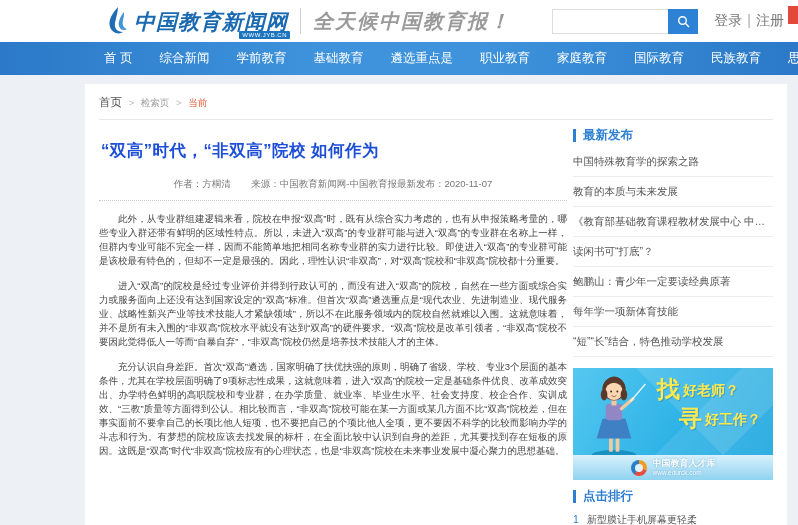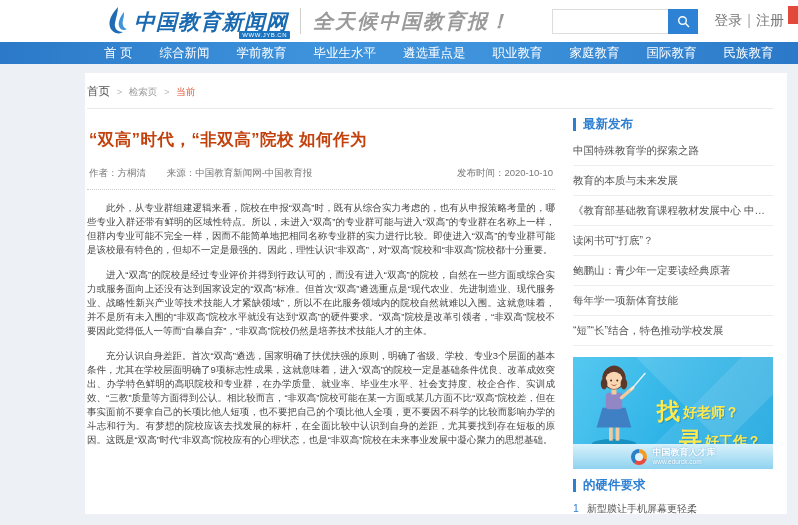--- a/index.html
+++ b/index.html
@@ -24,40 +24,40 @@
     outline:none; padding:0 6px; font-size:11px; }
   .search-btn { width:30px; height:25px; background:#2e82d6; border:none; cursor:pointer;
     display:flex; align-items:center; justify-content:center; }
   .auth { font-size:14px; color:#777; margin:0 14px 0 16px; white-space:nowrap; }
   .auth a { color:#777; text-decoration:none; cursor:pointer; }
   .auth .div { margin:0 5px; color:#aaa; }
   .corner-badge { position:absolute; right:0; top:6px; width:10px; height:18px;
     background:#e2493b; }
 
   
-  .nav { height:22px; background:linear-gradient(90deg,#2b79c8 0%,#3e93dc 40%,#3e93dc 60%,#2b79c8 100%);
+  .nav { height:33px; background:linear-gradient(90deg,#2b79c8 0%,#3e93dc 40%,#3e93dc 60%,#2b79c8 100%);
     display:flex; align-items:center; gap:27px; padding-left:104px; }
   .nav-item { color:#fff; font-size:12.5px; cursor:pointer; white-space:nowrap; }
 
   
   .page { height:450px; padding:9px 11px 0 85px; }
-  .container { background:#fff; width:702px; height:441px; padding:8px 14px 0 2px; overflow:hidden; }
+  .container { background:#fff; width:702px; height:441px; padding:8px 14px 0 14px; overflow:hidden; }
 
   .breadcrumb { font-size:9.5px; color:#999; padding:3px 0 9px; border-bottom:1px solid #e9e9e9; }
   .bc-home { font-size:11.5px; color:#555; cursor:pointer; }
   .bc-link { cursor:pointer; color:#999; }
   .bc-sep { margin:0 4px; color:#bbb; }
   .bc-current { color:#e0542e; }
 
   .content { display:flex; justify-content:space-between; }
 
   
   .article { width:468px; }
-  .article h1 { font-size:16.5px; color:#c2410c; margin:20px 0 16px 2px; letter-spacing:.5px; }
-  .meta { display:flex; justify-content:space-between; font-size:9.5px; color:#787878;
+  .article h1 { font-size:16.5px; color:#1d4ed8; margin:20px 0 16px 2px; letter-spacing:.5px; }
+  .meta { display:flex; justify-content:center; font-size:9.5px; color:#787878;
     padding:0 2px 9px 2px; border-bottom:1px dotted #ccc; }
   .meta .author { margin-right:18px; }
   .article p { font-size:9.5px; line-height:14px; color:#454545; text-indent:2em;
     text-align:justify; margin:11px 0; }
 
   
   .sidebar { width:200px; }
   .side-title { display:flex; align-items:center; font-size:12.5px; font-weight:bold;
     color:#2d7fd1; margin:7px 0 3px; }
   .side-bar-mark { width:3px; height:13px; background:#2d7fd1; margin-right:7px; }
@@ -66,21 +66,21 @@
 
   
   .ad { position:relative; height:112px; margin:11px 0 8px;
     background:linear-gradient(120deg,#55c8f0 0%,#2cb2e6 55%,#17a3dd 100%);
     overflow:hidden; cursor:pointer; }
   .ad-tri1 { position:absolute; width:180px; height:180px; background:rgba(255,255,255,.12);
     transform:rotate(45deg); left:60px; top:-130px; }
   .ad-tri2 { position:absolute; width:160px; height:160px; background:rgba(255,255,255,.10);
     transform:rotate(45deg); right:-70px; bottom:-60px; }
   .ad-text { position:absolute; right:12px; top:10px; color:#ffe94d; font-weight:bold;
-    text-shadow:1px 1px 0 rgba(0,60,110,.25); line-height:1;margin-top:33px; }
+    text-shadow:1px 1px 0 rgba(0,60,110,.25); line-height:1; }
   .ad-line2 { margin-top:6px; padding-left:22px; }
   .ad-big { font-size:23px; margin-right:3px; vertical-align:-2px; }
   .ad-small { font-size:14px; }
   .ad-brand { position:absolute; left:0; right:0; bottom:0; height:25px;
     background:linear-gradient(180deg,#d9f1fb 0%,#8fd3f0 100%);
     display:flex; align-items:center; justify-content:center; gap:6px; }
   .brand-logo { width:16px; height:16px; border-radius:50%;
     background:conic-gradient(#f59a23 0 30%, #e84c3d 30% 60%, #2b7fc9 60% 100%);
     position:relative; }
   .brand-logo::after { content:""; position:absolute; inset:4px; background:#def2fb; border-radius:50%; }
@@ -121,21 +121,21 @@
   <div class="auth">
     <a>登录</a><span class="div">|</span><a>注册</a>
   </div>
   <div class="corner-badge"></div>
 </div>
 
 <div class="nav">
   <span class="nav-item">首 页</span>
   <span class="nav-item">综合新闻</span>
   <span class="nav-item">学前教育</span>
-  <span class="nav-item">毕业生水平</span>
+  <span class="nav-item">基础教育</span>
   <span class="nav-item">遴选重点是</span>
   <span class="nav-item">职业教育</span>
   <span class="nav-item">家庭教育</span>
   <span class="nav-item">国际教育</span>
   <span class="nav-item">民族教育</span>
   <span class="nav-item">思想理论</span>
 
 </div>
 
 <div class="page">
@@ -151,21 +151,21 @@
 
     <div class="content">
 
       <div class="article">
         <h1>“双高”时代，“非双高”院校 如何作为</h1>
         <div class="meta">
           <span>
             <span class="author"><span>作者：</span><span>方桐清</span></span>
             <span><span>来源：</span><span>中国教育新闻网-中国教育报</span></span>
           </span>
-          <span><span>发布时间：</span><span>2020-10-10</span></span>
+          <span><span>最新发布：</span><span>2020-11-07</span></span>
         </div>
         <p>此外，从专业群组建逻辑来看，院校在申报“双高”时，既有从综合实力考虑的，也有从申报策略考量的，哪些专业入群还带有鲜明的区域性特点。所以，未进入“双高”的专业群可能与进入“双高”的专业群在名称上一样，但群内专业可能不完全一样，因而不能简单地把相同名称专业群的实力进行比较。即使进入“双高”的专业群可能是该校最有特色的，但却不一定是最强的。因此，理性认识“非双高”，对“双高”院校和“非双高”院校都十分重要。</p>
         <p>进入“双高”的院校是经过专业评价并得到行政认可的，而没有进入“双高”的院校，自然在一些方面或综合实力或服务面向上还没有达到国家设定的“双高”标准。但首次“双高”遴选重点是“现代农业、先进制造业、现代服务业、战略性新兴产业等技术技能人才紧缺领域”，所以不在此服务领域内的院校自然就难以入围。这就意味着，并不是所有未入围的“非双高”院校水平就没有达到“双高”的硬件要求。“双高”院校是改革引领者，“非双高”院校不要因此觉得低人一等而“自暴自弃”，“非双高”院校仍然是培养技术技能人才的主体。</p>
         <p>充分认识自身差距。首次“双高”遴选，国家明确了扶优扶强的原则，明确了省级、学校、专业3个层面的基本条件，尤其在学校层面明确了9项标志性成果，这就意味着，进入“双高”的院校一定是基础条件优良、改革成效突出、办学特色鲜明的高职院校和专业群，在办学质量、就业率、毕业生水平、社会支持度、校企合作、实训成效、“三教”质量等方面得到公认。相比较而言，“非双高”院校可能在某一方面或某几方面不比“双高”院校差，但在事实面前不要拿自己的长项比他人短项，也不要把自己的个项比他人全项，更不要因不科学的比较而影响办学的斗志和行为。有梦想的院校应该去找发展的标杆，在全面比较中认识到自身的差距，尤其要找到存在短板的原因。这既是“双高”时代“非双高”院校应有的心理状态，也是“非双高”院校在未来事业发展中凝心聚力的思想基础。</p>
       </div>
 
       <div class="sidebar">
         <div class="side-title">
           <span class="side-bar-mark"></span>
           <span>最新发布</span>
@@ -207,21 +207,21 @@
             <div class="brand-logo"></div>
             <div class="brand-text">
               <div class="brand-name">中国教育人才库</div>
               <div class="brand-url">www.edurck.com</div>
             </div>
           </div>
         </div>
 
         <div class="side-title">
           <span class="side-bar-mark"></span>
-          <span>的硬件要求</span>
+          <span>点击排行</span>
         </div>
         <div class="rank-item">
           <span class="rank-num">1</span>
           <span>新型膜让手机屏幕更轻柔</span>
         </div>
 
       </div>
     </div>
 
   </div>

